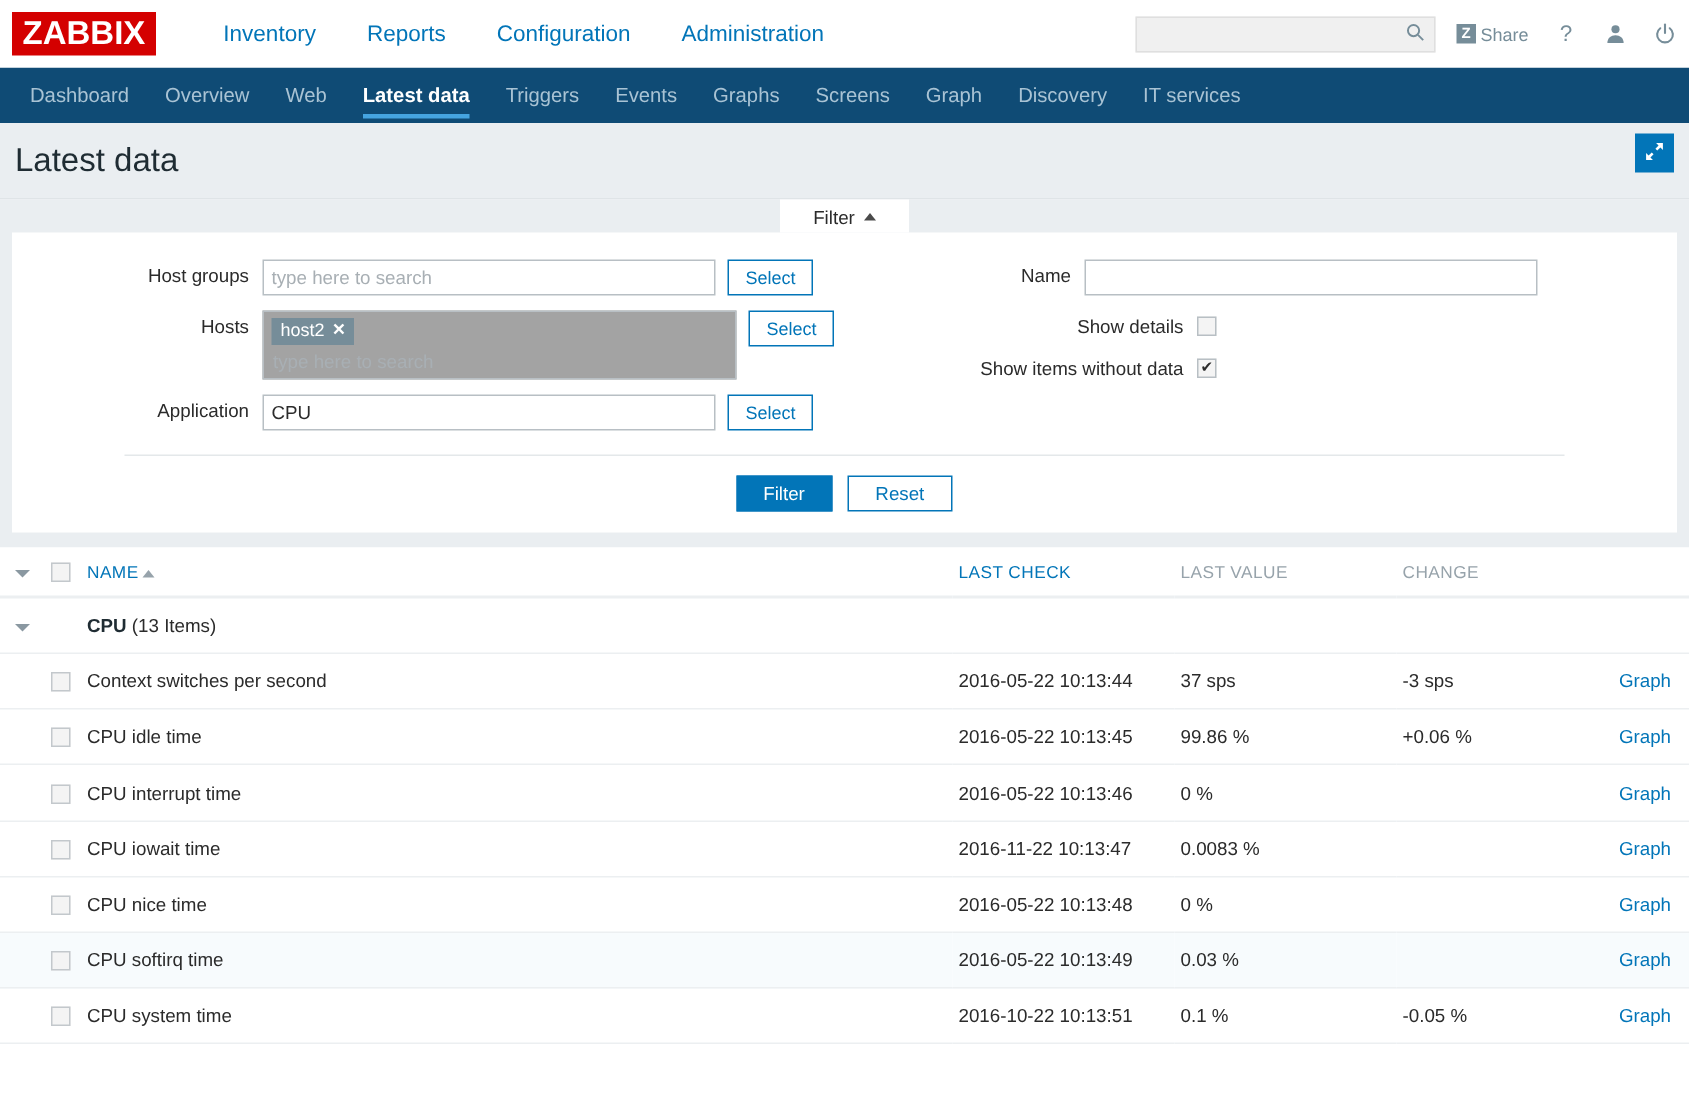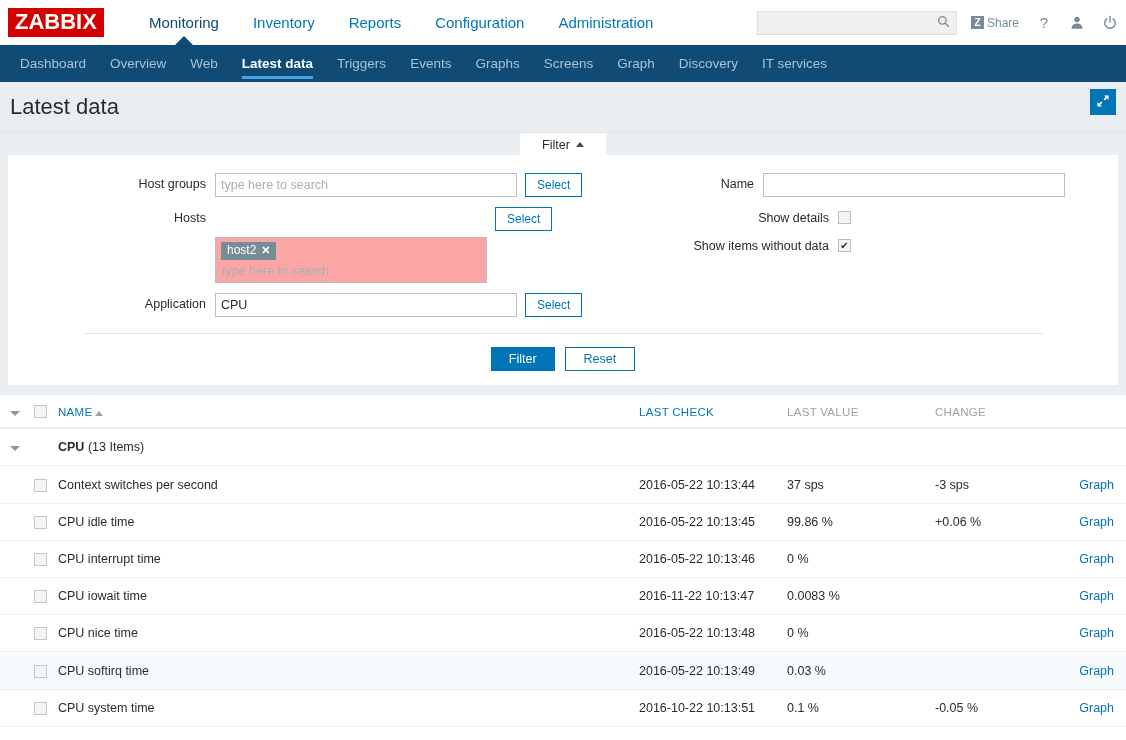--- a/index.html
+++ b/index.html
@@ -152,21 +152,20 @@
     cursor: pointer;
     display: flex; align-items: center; gap: 6px;
     line-height: 14px;
   }
   .filter-panel {
     background: #ffffff;
     padding: 18px 0 14px 0;
   }
   .filter-grid {
     display: flex;
-    padding-left: 40px;
   }
   .filter-col-left { width: 560px; padding-left: 12px; }
   .filter-col-right { flex: 1; }
   .frow {
     display: flex; align-items: flex-start;
     margin-bottom: 10px;
   }
   .flabel {
     width: 155px; text-align: right;
     padding-right: 9px; padding-top: 4px;
@@ -179,22 +178,22 @@
     font-size: 12.5px;
     color: #2b2b2b;
     padding: 0 5px;
     font-family: "Liberation Sans", sans-serif;
     outline: none;
   }
   .finput::placeholder { color: #a8afb4; }
   .w-main { width: 302px; }
   .w-name { width: 302px; }
   .multiselect {
-    border: 1px solid #b8bfc4; background: #fca5a5;
-    width: 272px; padding: 4px 5px 3px 5px; margin-top: 30px;
+    border: 1px solid #b8bfc4; background: #a3a3a3;
+    width: 316px; padding: 4px 5px 3px 5px;
   }
   .chip {
     display: inline-flex; align-items: center; gap: 5px;
     background: #768d99; color: #ffffff;
     font-size: 12px; padding: 2px 5px 3px 6px;
     line-height: 13px;
   }
   .chip-x { font-size: 11px; font-weight: bold; cursor: pointer; }
   .ms-input {
     border: none; outline: none; width: 100%;
@@ -306,23 +305,20 @@
   .row-alt { background: #f7fbfd; }
   .glink { color: #0275b8; cursor: pointer; }
 </style>
 </head>
 <body>
 
 <div class="header">
   <div class="logo">ZABBIX</div>
 
   <div class="mainnav">
-    <div class="mainnav-item selected">
-      <span>Monitoring</span>
-    </div>
     <div class="mainnav-item">
       <span>Inventory</span>
     </div>
     <div class="mainnav-item">
       <span>Reports</span>
     </div>
     <div class="mainnav-item">
       <span>Configuration</span>
     </div>
     <div class="mainnav-item">

